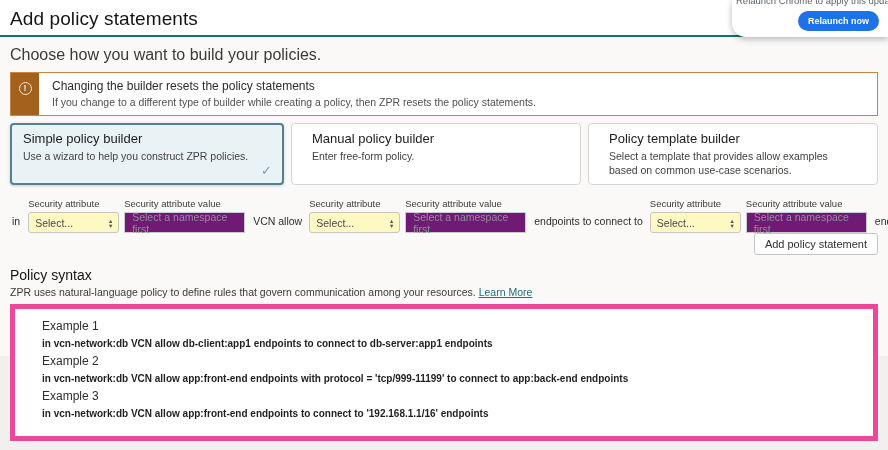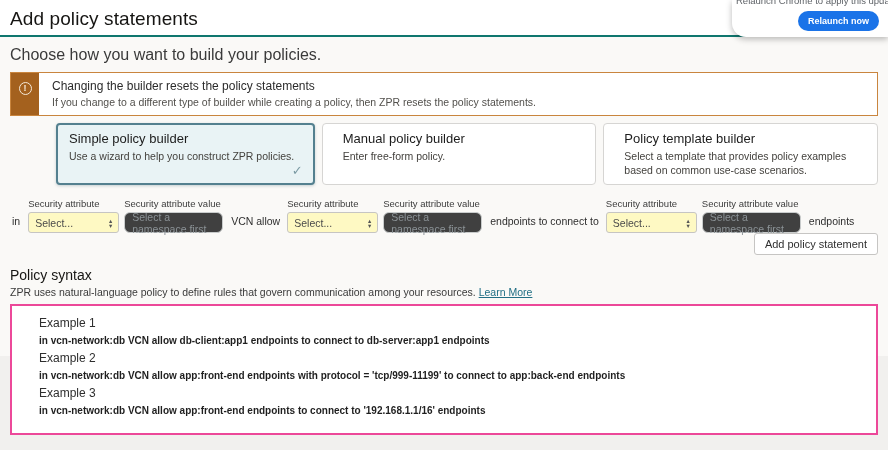--- a/index.html
+++ b/index.html
@@ -22,50 +22,50 @@
   
   .warning { display:flex; background:#fff; border:1px solid #c9853e; min-height:36px; }
   .warning-icon-block { width:28px; background:#a4611e; display:flex; justify-content:center; padding-top:9px; flex:0 0 28px; }
   .warning-icon { width:13px; height:13px; border:1.5px solid #f5e9d8; border-radius:50%;
     color:#f5e9d8; font-size:9px; font-weight:bold; line-height:10px; text-align:center; }
   .warning-body { padding:6px 12px 7px 13px; }
   .warning-title { font-size:12px; color:#2b2b2b; margin-bottom:3px; }
   .warning-desc { font-size:10.5px; color:#52504c; }
 
   
-  .cards { display:flex; gap:7px; margin-top:7px;margin-left:46px; }
+  .cards { display:flex; gap:7px; margin-top:7px; }
   .card { flex:1; background:#fff; border:1px solid #d6d5d3; border-radius:4px; padding:7px 20px; position:relative; min-height:47px; cursor:pointer; }
   .card.selected { background:#e9f3f5; border:2px solid #54808f; box-shadow:0 1px 3px rgba(40,80,95,0.25); padding:6px 11px; }
   .card-title { font-size:13px; color:#1c1c1c; margin-bottom:4px; }
   .card-desc { font-size:10.5px; color:#44423e; line-height:1.3; max-width:290px; }
   .card-check { position:absolute; right:10px; bottom:5px; color:#7b9aa3; font-size:13px; }
 
   
   .stmt-row { display:flex; align-items:flex-end; margin-top:13px; }
   .stmt-text { font-size:10.5px; color:#2f2f2f; padding:0 7px 6px 3px; white-space:nowrap; }
   .stmt-text.prefix { padding:0 8px 6px 2px; }
   .group { display:flex; align-items:flex-end; }
   .field { display:flex; flex-direction:column; margin-right:5px; }
   .field-label { font-size:9.5px; color:#3c3c3c; margin-bottom:3px; white-space:nowrap; }
   .select-box { width:91px; height:21px; background:#fef9c3; border:1px solid #c6c5c3; border-radius:3px;
     display:flex; align-items:center; justify-content:space-between; padding:0 6px; font-size:10.5px; color:#4a4a4a; cursor:pointer; }
   .stepper { display:flex; flex-direction:column; line-height:5px; font-size:6.5px; color:#555; }
-  .ns-input { width:99px; height:21px; background:#404040; border:1px solid #c9cccc; border-radius:6px;
+  .ns-input { width:121px; height:21px; background:#701a75; border:1px solid #c9cccc; border-radius:0;
     font-size:10.5px; color:#8b9296; display:flex; align-items:center; padding:0 7px; }
 
   
   .add-row { display:flex; justify-content:flex-end; margin-top:0; }
   .add-btn { background:#fff; border:1px solid #c6c5c3; border-radius:3px; font-size:11px; color:#2f2f2f;
     padding:4px 10px; font-family:inherit; cursor:pointer; }
 
   
   .syntax-heading { font-size:14px; color:#161513; margin-top:12px; }
   .syntax-desc { font-size:10.5px; color:#3a3a3a; margin-top:3px; }
   .learn-link { color:#216f85; text-decoration:underline; cursor:pointer; }
-  .examples { background:#fff; border:2px solid #ec4899; margin-top:6px; padding:10px 27px 12px; min-height:93px; }
+  .examples { background:#fff; border:5px solid #ec4899; margin-top:6px; padding:10px 27px 12px; min-height:93px; }
   .example-label { font-size:12px; color:#2e2e2e; margin-top:5px; }
   .example-label:first-child { margin-top:0; }
   .example-code { font-size:10px; font-weight:bold; color:#1f1f1f; margin-top:5px; margin-bottom:5px; }
 
   
   .chrome-toast { position:absolute; top:0; right:0; width:156px; height:37px; background:#fff;
     border-radius:0 0 0 14px; box-shadow:0 2px 6px rgba(0,0,0,0.28); overflow:hidden; z-index:10; }
   .toast-msg { position:absolute; top:-5px; left:4px; right:4px; font-size:9.5px; color:#5f6368;
     text-align:center; white-space:nowrap; }
   .toast-btn { position:absolute; top:11px; right:9px; background:#1a73e8; color:#fff; font-size:9px;
@@ -102,21 +102,21 @@
       <div class="card-title">Simple policy builder</div>
       <div class="card-desc">Use a wizard to help you construct ZPR policies.</div>
       <div class="card-check">✓</div>
     </div>
     <div class="card">
       <div class="card-title">Manual policy builder</div>
       <div class="card-desc">Enter free-form policy.</div>
     </div>
     <div class="card">
       <div class="card-title">Policy template builder</div>
-      <div class="card-desc">Select a template that provides policy examples based on common use-case scenarios.</div>
+      <div class="card-desc">Select a template that provides allow examples based on common use-case scenarios.</div>
     </div>
   </div>
 
   <div class="stmt-row">
     <div class="stmt-text prefix">in</div>
 
     <div class="group">
       <div class="field">
         <div class="field-label">Security attribute</div>
         <div class="select-box">

